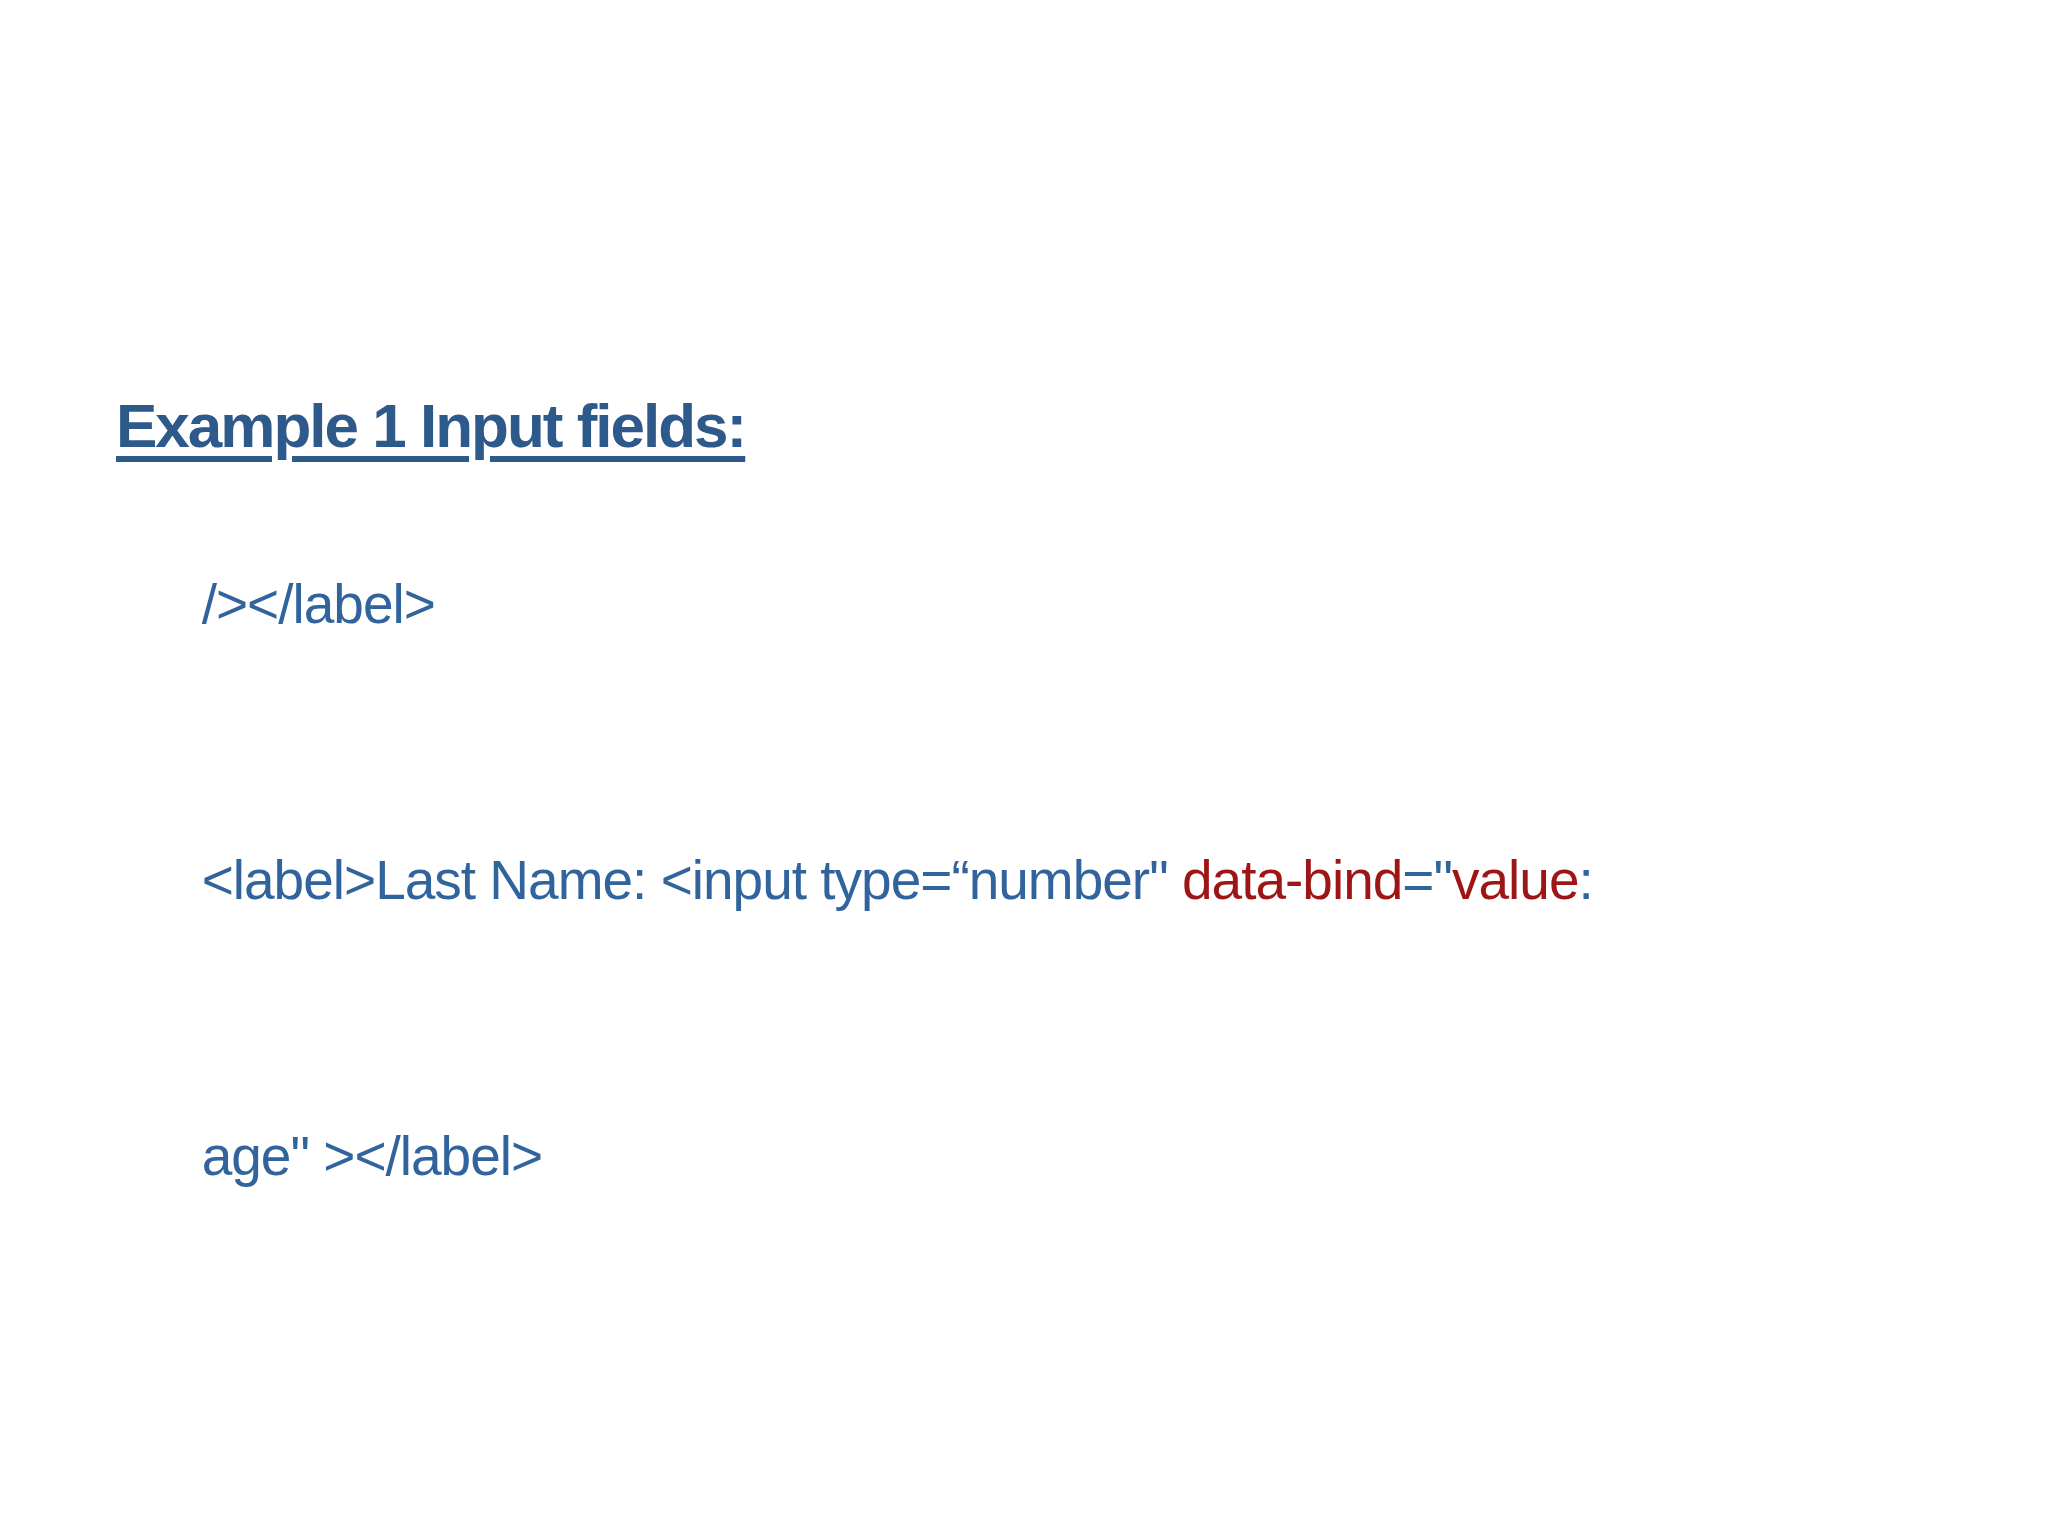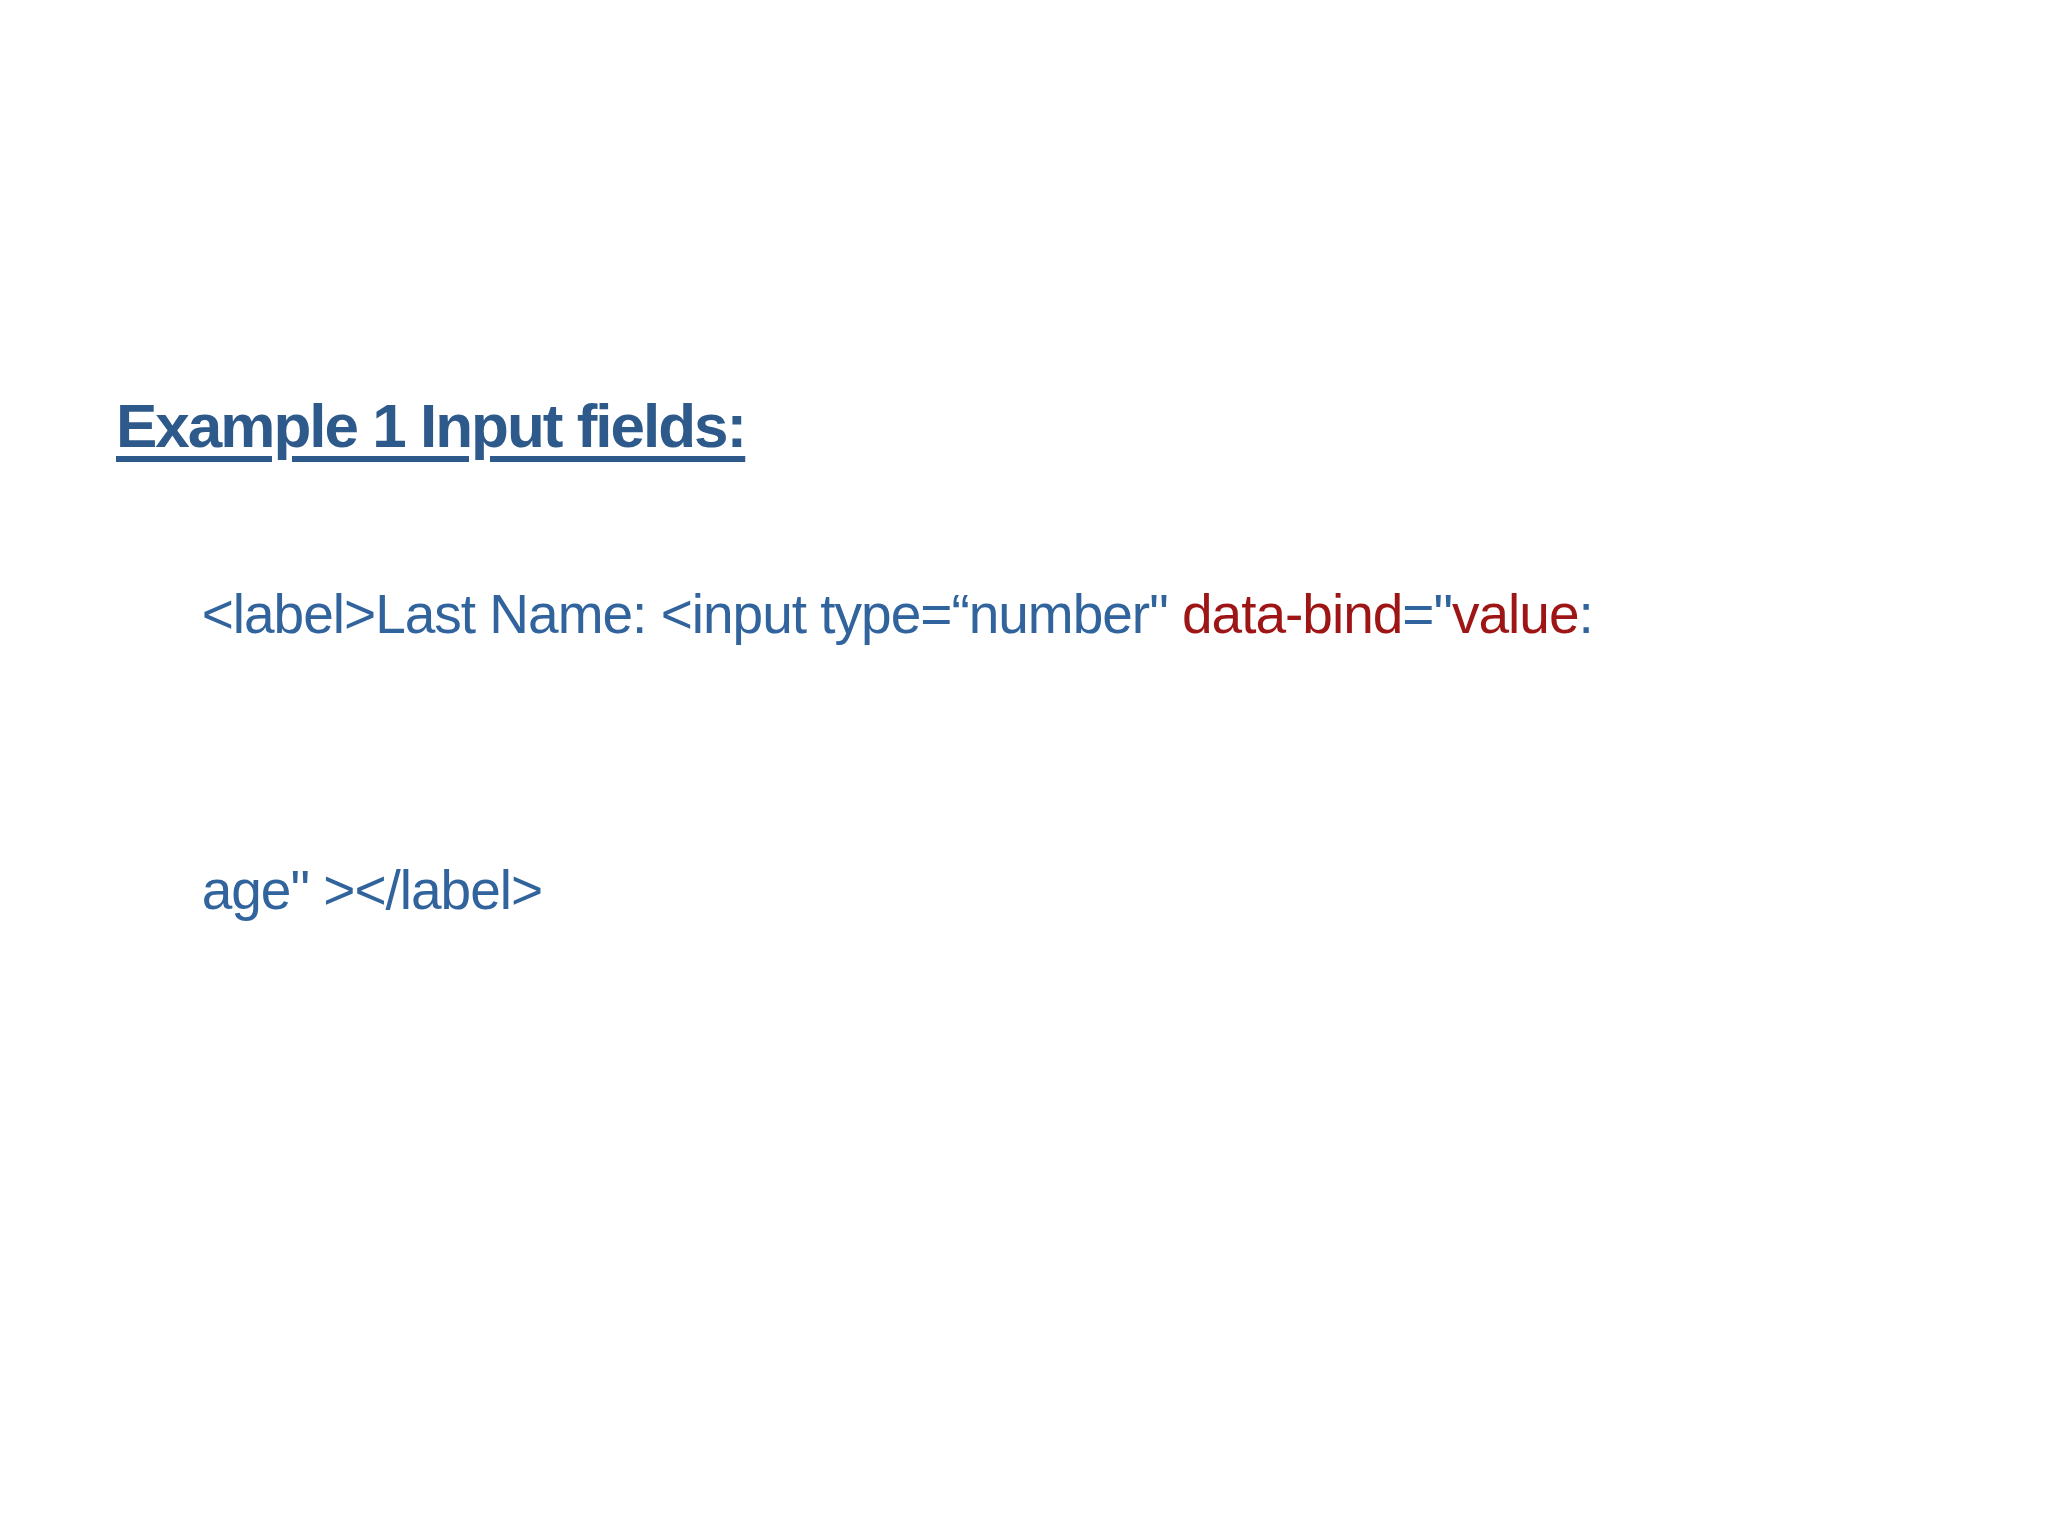--- a/index.html
+++ b/index.html
@@ -13,21 +13,21 @@
   .slide {
     position: relative;
     width: 2048px;
     height: 1536px;
     background: #ffffff;
     font-family: "Liberation Sans", sans-serif;
     box-sizing: border-box;
     padding: 386px 60px 0 116px;
   }
   .title {
-    margin: 0 0 10px 0;
+    margin: 0 0 0 0;
     font-size: 62px;
     font-weight: bold;
     color: #2d5a8a;
     letter-spacing: -2px;
     line-height: 80px;
     text-decoration: underline;
     text-decoration-thickness: 6px;
     text-underline-offset: 9px;
   }
   .code-block {
@@ -46,20 +46,23 @@
 </head>
 <body>
 
 <div class="slide">
 
   <h1 class="title">Example 1 Input fields:</h1>
 
   <div class="code-block">
 
 
+    <div class="code-line">
+      <span class="blue">/&gt;&lt;/label&gt;</span>
+    </div>
 
     <div class="code-line">
       <span class="blue">&lt;label&gt;Last Name: &lt;input type=“number" </span><span class="red">data-bind</span><span class="blue">="</span><span class="red">value</span><span class="blue">:</span>
     </div>
 
     <div class="code-line">
       <span class="blue">age" &gt;&lt;/label&gt;</span>
     </div>
 
   </div>

